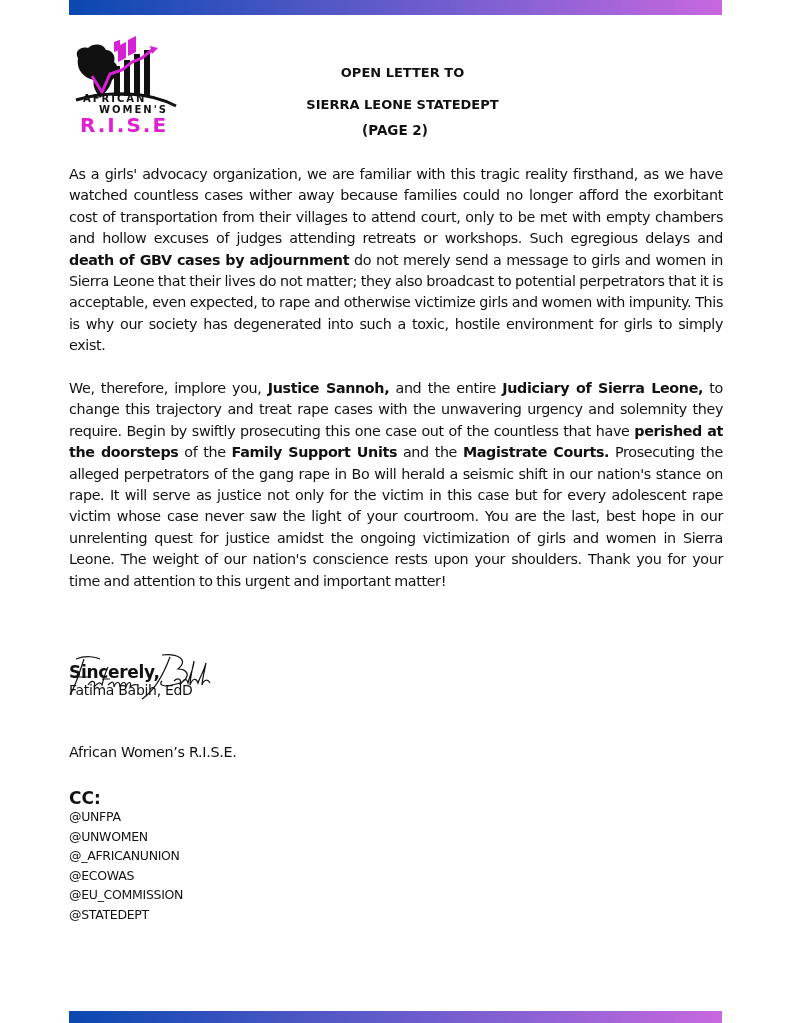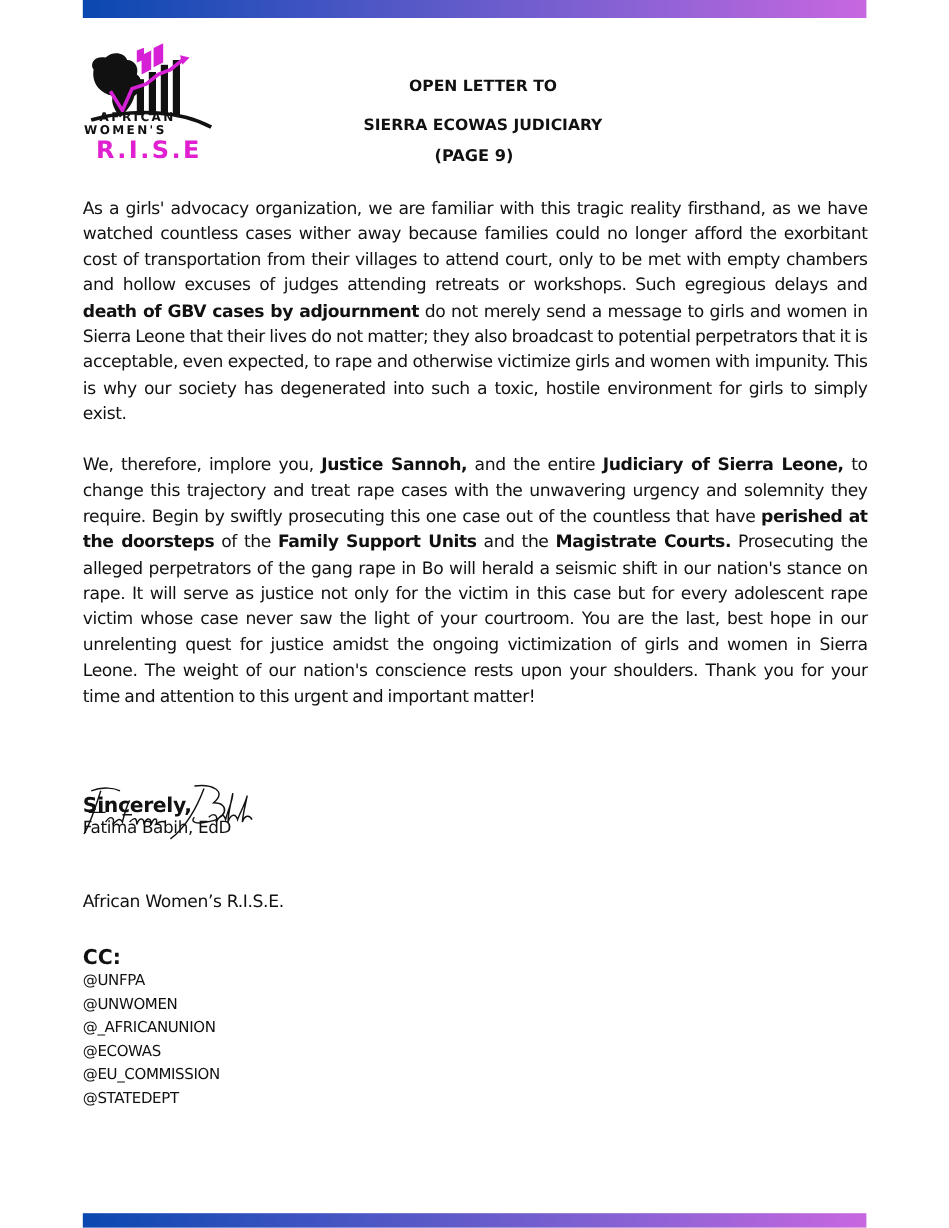--- a/index.html
+++ b/index.html
@@ -14,21 +14,21 @@
     }
     .bar.top { top: 0; }
     .bar.bottom { top: 1011px; height: 12px; }
 
     .logo { position: absolute; left: 70px; top: 36px; width: 112px; height: 100px; }
     .logo-text1, .logo-text2 {
       position: absolute; left: 82px; font-weight: bold; font-size: 10px; letter-spacing: 2px;
       font-family: "DejaVu Sans", sans-serif; color: #111;
     }
     .logo-text1 { top: 93px; left: 83px; }
-    .logo-text2 { top: 104px; left: 70px; }
+    .logo-text2 { top: 104px; left: 99px; }
     .logo-rise {
       position: absolute; top: 113px; left: 80px; font-weight: bold; font-size: 20px;
       letter-spacing: 2px; color: #e020d0; font-family: "DejaVu Sans", sans-serif;
     }
 
     .title {
       position: absolute; left: 285px; width: 235px; text-align: center;
       font-family: "DejaVu Sans", sans-serif; font-weight: bold; font-size: 13px; line-height: 16px;
     }
     .title.l1 { top: 65px; }
@@ -68,22 +68,22 @@
   <polygon points="58,4 66,0 66,16 58,20" fill="#d520d5"></polygon>
   <polyline points="22,40 32,56 40,38 52,34 62,26 72,22 82,14" fill="none" stroke="#d520d5" stroke-width="3"></polyline>
   <polygon points="80,10 88,12 82,18" fill="#d520d5"></polygon>
   <path d="M6 64 C40 54 80 56 106 70" fill="none" stroke="#111" stroke-width="3"></path>
 </svg>
 <div class="logo-text1">AFRICAN</div>
 <div class="logo-text2">WOMEN'S</div>
 <div class="logo-rise">R.I.S.E</div>
 
 <div class="title l1">OPEN LETTER TO</div>
-<div class="title l2">SIERRA ECOWAS JUDICIARY</div>
-<div class="title l3">(PAGE 9)</div>
+<div class="title l2">SIERRA LEONE STATEDEPT</div>
+<div class="title l3">(PAGE 2)</div>
 
 <div class="para p1"><span>As a girls' advocacy organization, we are familiar with this tragic reality firsthand, as we have watched countless cases wither away because families could no longer afford the exorbitant cost of transportation from their villages to attend court, only to be met with empty chambers and hollow excuses of judges attending retreats or workshops. Such egregious delays and </span><b>death of GBV cases by adjournment</b><span> do not merely send a message to girls and women in Sierra Leone that their lives do not matter; they also broadcast to potential perpetrators that it is acceptable, even expected, to rape and otherwise victimize girls and women with impunity. This is why our society has degenerated into such a toxic, hostile environment for girls to simply exist.</span></div>
 <div class="para p2"><span>We, therefore, implore you, </span><b>Justice Sannoh,</b><span> and the entire </span><b>Judiciary of Sierra Leone,</b><span> to change this trajectory and treat rape cases with the unwavering urgency and solemnity they require. Begin by swiftly prosecuting this one case out of the countless that have </span><b>perished at the doorsteps</b><span> of the </span><b>Family Support Units</b><span> and the </span><b>Magistrate Courts.</b><span> Prosecuting the alleged perpetrators of the gang rape in Bo will herald a seismic shift in our nation's stance on rape. It will serve as justice not only for the victim in this case but for every adolescent rape victim whose case never saw the light of your courtroom. You are the last, best hope in our unrelenting quest for justice amidst the ongoing victimization of girls and women in Sierra Leone. The weight of our nation's conscience rests upon your shoulders. Thank you for your time and attention to this urgent and important matter!</span></div>
 
 <div class="sincerely">Sincerely,</div>
 <svg class="signature" viewBox="0 0 150 50">
   <path d="M10 8 C20 4 30 6 34 8 M18 8 C14 20 10 34 4 44 M8 26 L22 26 M22 34 C26 28 30 30 28 36 C32 32 34 30 36 34 C38 26 40 20 42 16 M36 28 L44 28 M42 34 C46 30 48 30 48 36 C50 30 54 30 54 36 C56 30 60 30 60 36 C62 30 66 30 64 36 C68 32 70 34 72 34" fill="none" stroke="#111" stroke-width="1.2"></path>
   <path d="M96 4 C110 2 124 8 112 18 C126 18 124 32 106 34 C98 36 92 34 96 30 M104 6 C98 22 88 40 76 48 M108 30 C112 26 116 28 114 34 C118 28 120 26 122 32 C124 24 128 16 128 10 C126 20 124 28 124 34 C126 28 130 26 132 32 C134 26 138 20 140 12 C138 22 136 30 136 34 C138 28 142 28 144 32" fill="none" stroke="#111" stroke-width="1.2"></path>
 </svg>
 <div class="signer-name">Fatima Babih, EdD</div>

